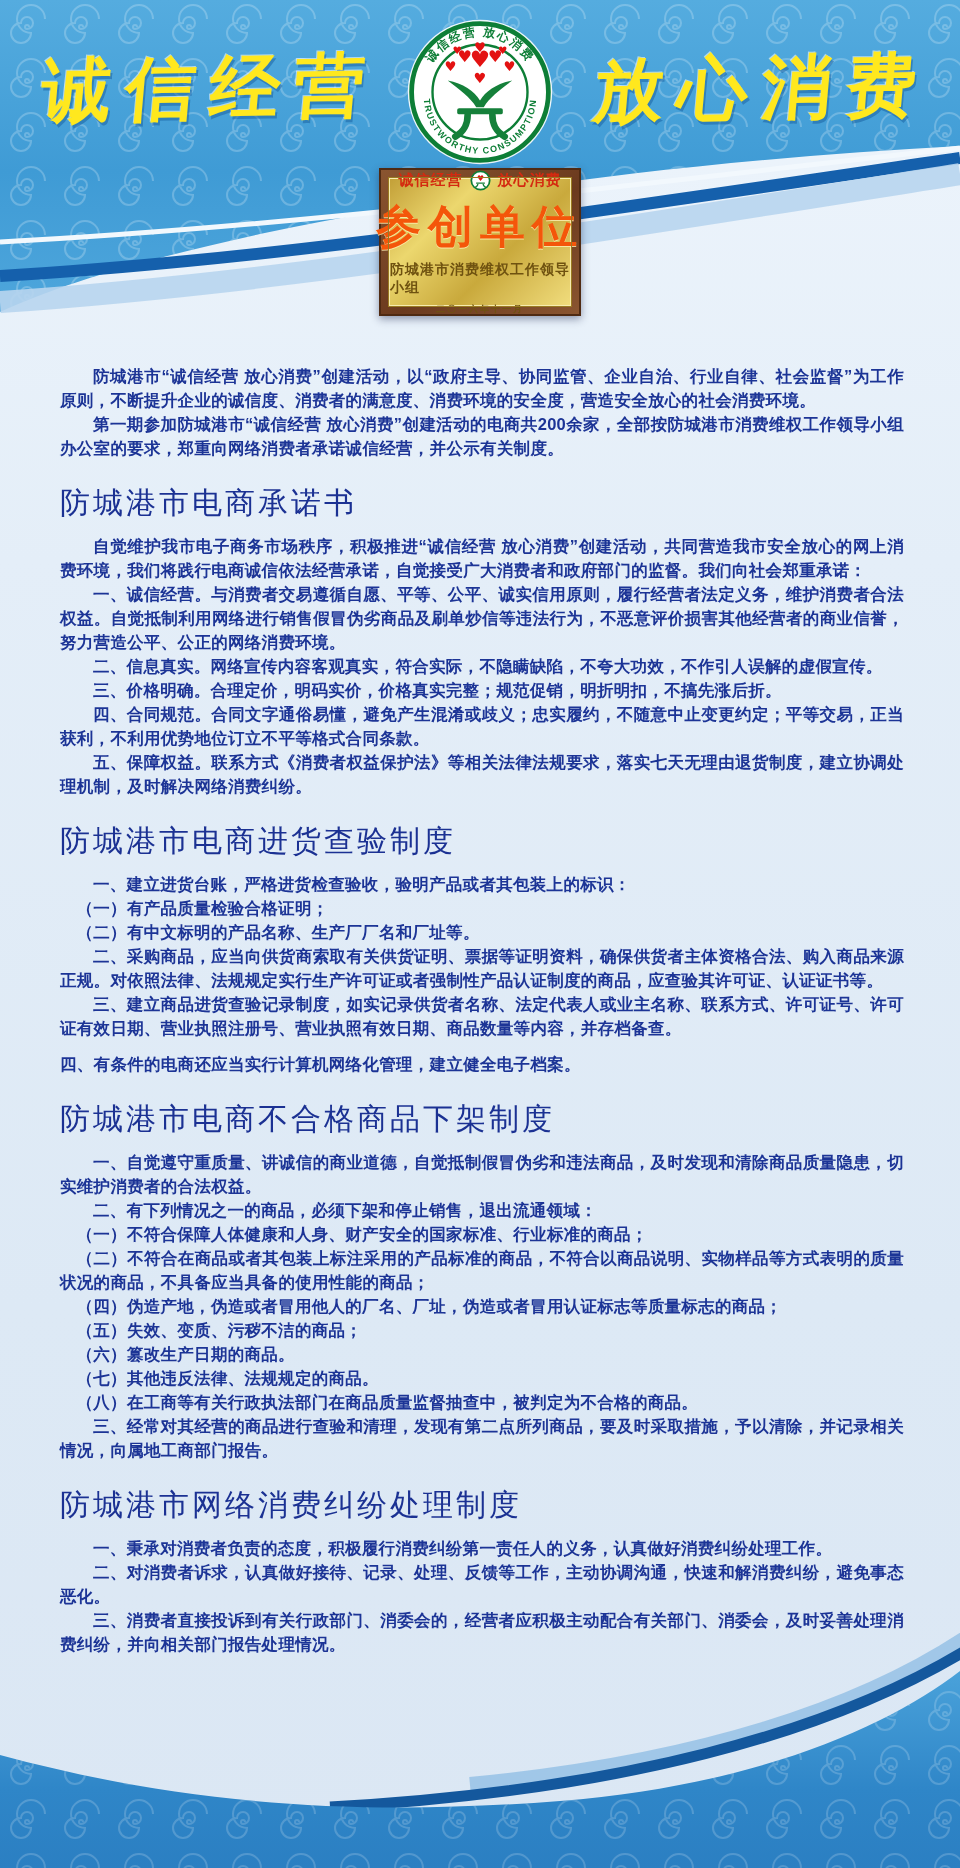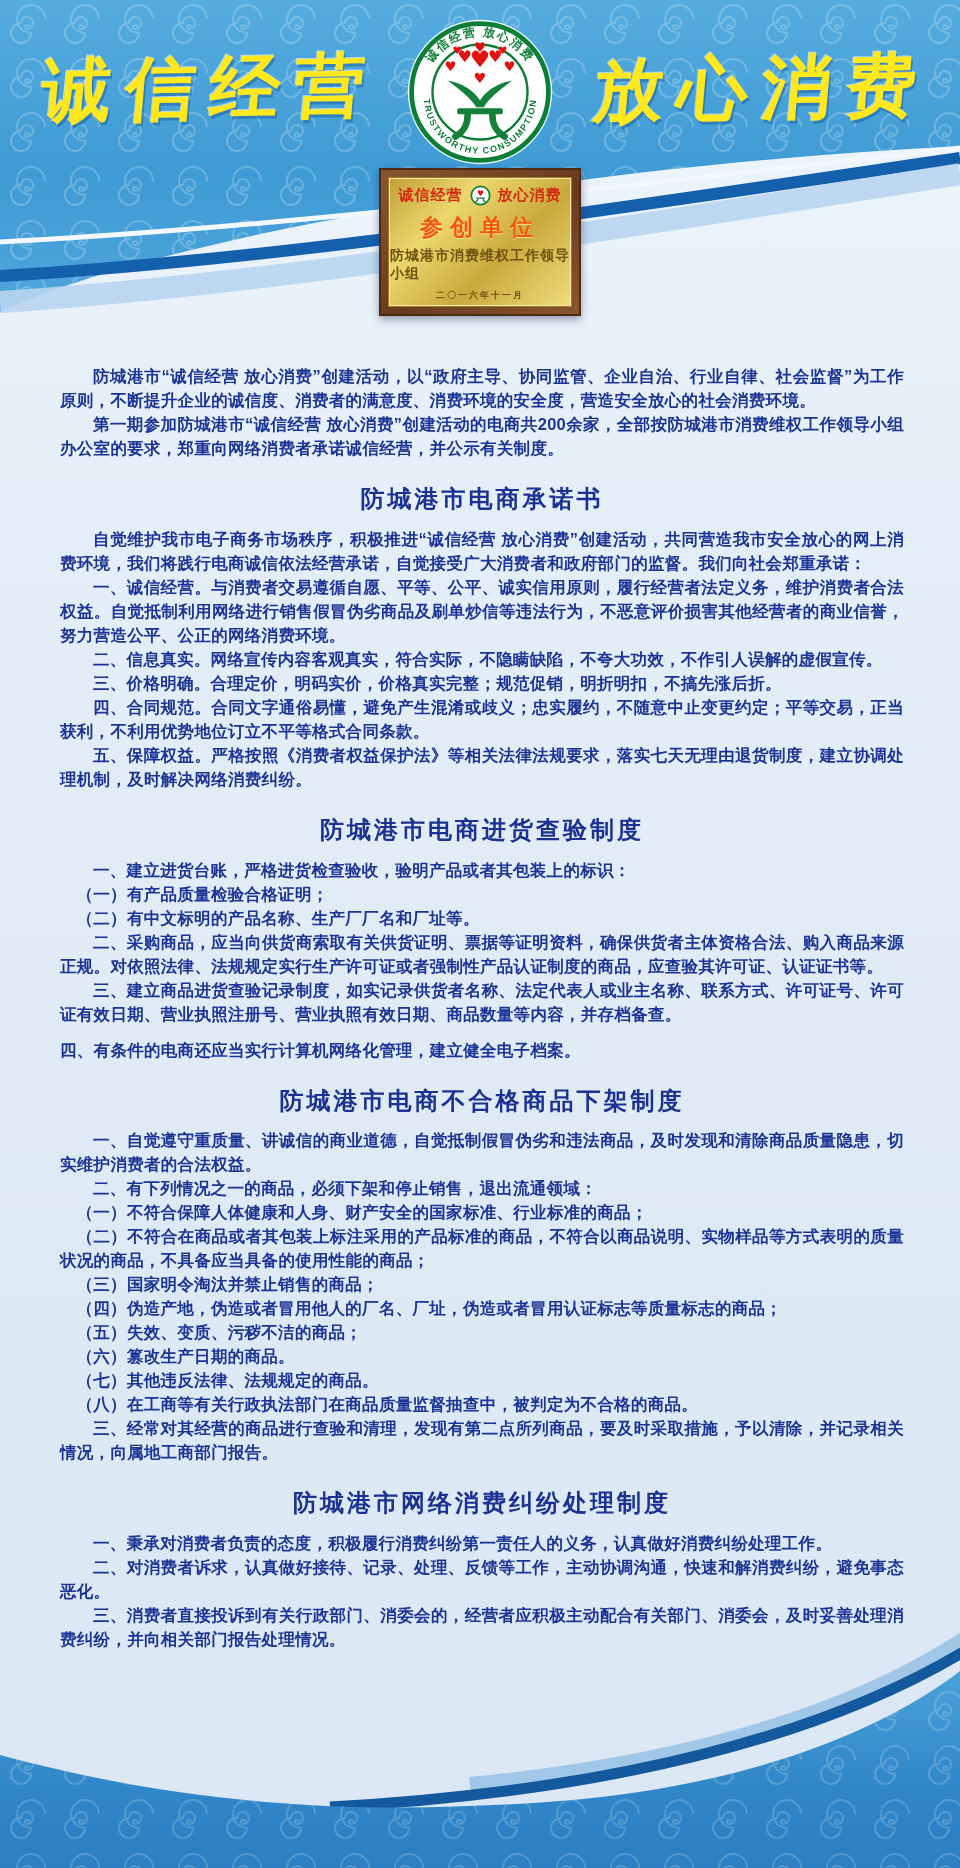--- a/index.html
+++ b/index.html
@@ -34,37 +34,37 @@
   .plaque-inner{
     height:100%;box-sizing:border-box;
     background:linear-gradient(135deg,#c3a038 0%,#ecd76e 30%,#c9a93c 62%,#f0dc7c 100%);
     border:1px solid #f7ecae;outline:1px solid #9a7a22;
     display:flex;flex-direction:column;align-items:center;justify-content:center;
   }
   .plaque-row1{display:flex;align-items:center;gap:7px;margin-top:2px;}
   .plaque-row1 .ptxt{font-size:15px;font-weight:900;color:#d únic}
   .plaque-row1 .ptxt{font-size:15px;font-weight:900;color:#d42a10;letter-spacing:1px;}
   .plaque-title{
-    font-size:23px;font-weight:900;color:#f4560a;letter-spacing:7px;margin:6px 0 4px;
+    font-size:45px;font-weight:900;color:#f4560a;letter-spacing:7px;margin:6px 0 4px;
     text-shadow:0 1px 0 rgba(255,240,180,.8);white-space:nowrap;text-align:center;
   }
   .plaque-org{font-size:14px;font-weight:700;color:#6f5210;letter-spacing:1px;}
   .plaque-date{font-size:9px;font-weight:700;color:#6f5210;letter-spacing:2px;margin-top:6px;}
 
   .doc{
     position:absolute;left:60px;right:56px;top:364px;z-index:2;
     color:#1c3496;font-weight:700;font-size:16.5px;line-height:24px;letter-spacing:.3px;
     text-align:justify;
   }
   .doc p.para{margin:0;}
   .doc p.ind2{text-indent:2em;}
   .doc p.ind1{text-indent:1em;}
   .doc p.ind0{text-indent:0;margin-top:12px;}
   .doc h2.sec-title{
-    margin:25px 0 13px;text-align:center;font-size:24px;font-weight:700;
+    margin:25px 0 13px;text-align:left;font-size:30px;font-weight:400;
     color:#1b3193;letter-spacing:3px;line-height:1.2;
   }
 </style>
 </head>
 <body>
 
 <div class="poster">
 
   <svg id="header-deco" class="deco" width="960" height="345" viewBox="0 0 960 345">
     <defs>
@@ -141,34 +141,33 @@
 
   <div class="doc">
       <p class="para ind2">防城港市“诚信经营  放心消费”创建活动，以“政府主导、协同监管、企业自治、行业自律、社会监督”为工作原则，不断提升企业的诚信度、消费者的满意度、消费环境的安全度，营造安全放心的社会消费环境。</p>
       <p class="para ind2">第一期参加防城港市“诚信经营  放心消费”创建活动的电商共200余家，全部按防城港市消费维权工作领导小组办公室的要求，郑重向网络消费者承诺诚信经营，并公示有关制度。</p>
       <h2 class="sec-title">防城港市电商承诺书</h2>
       <p class="para ind2">自觉维护我市电子商务市场秩序，积极推进“诚信经营  放心消费”创建活动，共同营造我市安全放心的网上消费环境，我们将践行电商诚信依法经营承诺，自觉接受广大消费者和政府部门的监督。我们向社会郑重承诺：</p>
       <p class="para ind2">一、诚信经营。与消费者交易遵循自愿、平等、公平、诚实信用原则，履行经营者法定义务，维护消费者合法权益。自觉抵制利用网络进行销售假冒伪劣商品及刷单炒信等违法行为，不恶意评价损害其他经营者的商业信誉，努力营造公平、公正的网络消费环境。</p>
       <p class="para ind2">二、信息真实。网络宣传内容客观真实，符合实际，不隐瞒缺陷，不夸大功效，不作引人误解的虚假宣传。</p>
       <p class="para ind2">三、价格明确。合理定价，明码实价，价格真实完整；规范促销，明折明扣，不搞先涨后折。</p>
       <p class="para ind2">四、合同规范。合同文字通俗易懂，避免产生混淆或歧义；忠实履约，不随意中止变更约定；平等交易，正当获利，不利用优势地位订立不平等格式合同条款。</p>
-      <p class="para ind2">五、保障权益。严格按照《消费者权益保护法》等相关法律法规要求，落实七天无理由退货制度，建立协调处理机制，及时解决网络消费纠纷。</p>
+      <p class="para ind2">五、保障权益。联系方式《消费者权益保护法》等相关法律法规要求，落实七天无理由退货制度，建立协调处理机制，及时解决网络消费纠纷。</p>
       <h2 class="sec-title">防城港市电商进货查验制度</h2>
       <p class="para ind2">一、建立进货台账，严格进货检查验收，验明产品或者其包装上的标识：</p>
       <p class="para ind1">（一）有产品质量检验合格证明；</p>
       <p class="para ind1">（二）有中文标明的产品名称、生产厂厂名和厂址等。</p>
       <p class="para ind2">二、采购商品，应当向供货商索取有关供货证明、票据等证明资料，确保供货者主体资格合法、购入商品来源正规。对依照法律、法规规定实行生产许可证或者强制性产品认证制度的商品，应查验其许可证、认证证书等。</p>
       <p class="para ind2">三、建立商品进货查验记录制度，如实记录供货者名称、法定代表人或业主名称、联系方式、许可证号、许可证有效日期、营业执照注册号、营业执照有效日期、商品数量等内容，并存档备查。</p>
       <p class="para ind0">四、有条件的电商还应当实行计算机网络化管理，建立健全电子档案。</p>
       <h2 class="sec-title">防城港市电商不合格商品下架制度</h2>
       <p class="para ind2">一、自觉遵守重质量、讲诚信的商业道德，自觉抵制假冒伪劣和违法商品，及时发现和清除商品质量隐患，切实维护消费者的合法权益。</p>
       <p class="para ind2">二、有下列情况之一的商品，必须下架和停止销售，退出流通领域：</p>
       <p class="para ind1">（一）不符合保障人体健康和人身、财产安全的国家标准、行业标准的商品；</p>
       <p class="para ind1">（二）不符合在商品或者其包装上标注采用的产品标准的商品，不符合以商品说明、实物样品等方式表明的质量状况的商品，不具备应当具备的使用性能的商品；</p>
-      <p class="para ind1">（三）国家明令淘汰并禁止销售的商品；</p>
       <p class="para ind1">（四）伪造产地，伪造或者冒用他人的厂名、厂址，伪造或者冒用认证标志等质量标志的商品；</p>
       <p class="para ind1">（五）失效、变质、污秽不洁的商品；</p>
       <p class="para ind1">（六）篡改生产日期的商品。</p>
       <p class="para ind1">（七）其他违反法律、法规规定的商品。</p>
       <p class="para ind1">（八）在工商等有关行政执法部门在商品质量监督抽查中，被判定为不合格的商品。</p>
       <p class="para ind2">三、经常对其经营的商品进行查验和清理，发现有第二点所列商品，要及时采取措施，予以清除，并记录相关情况，向属地工商部门报告。</p>
       <h2 class="sec-title">防城港市网络消费纠纷处理制度</h2>
       <p class="para ind2">一、秉承对消费者负责的态度，积极履行消费纠纷第一责任人的义务，认真做好消费纠纷处理工作。</p>
       <p class="para ind2">二、对消费者诉求，认真做好接待、记录、处理、反馈等工作，主动协调沟通，快速和解消费纠纷，避免事态恶化。</p>
       <p class="para ind2">三、消费者直接投诉到有关行政部门、消委会的，经营者应积极主动配合有关部门、消委会，及时妥善处理消费纠纷，并向相关部门报告处理情况。</p>

